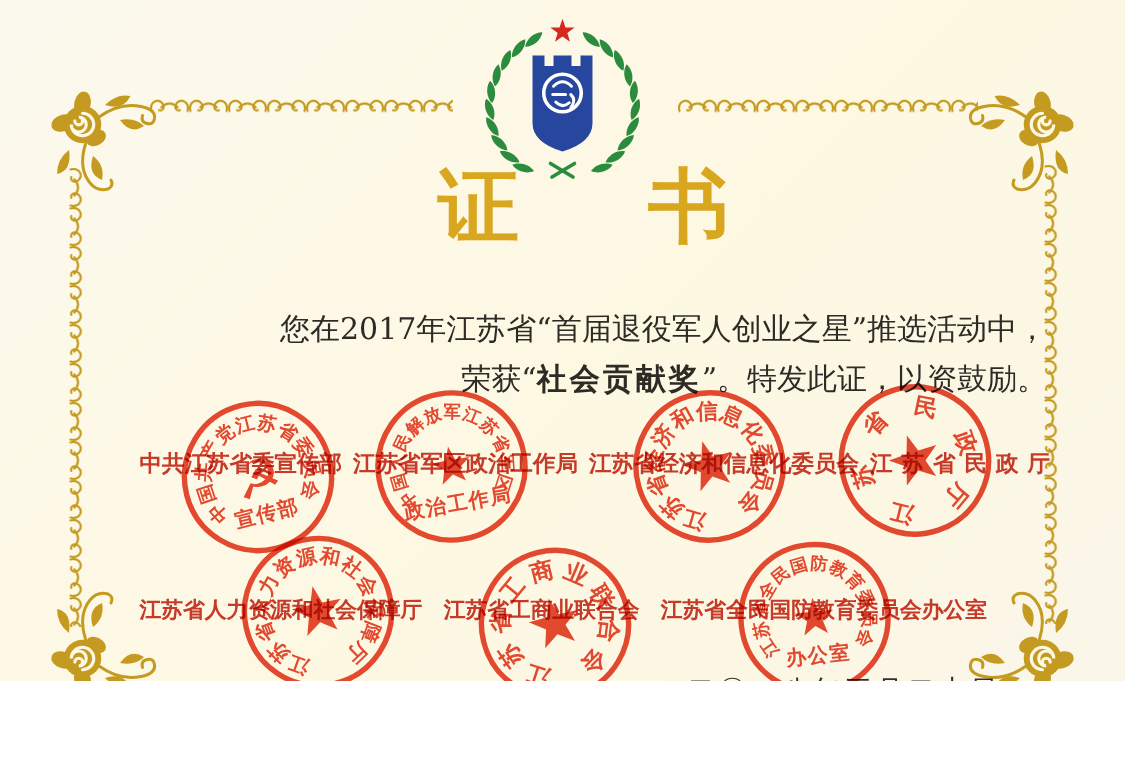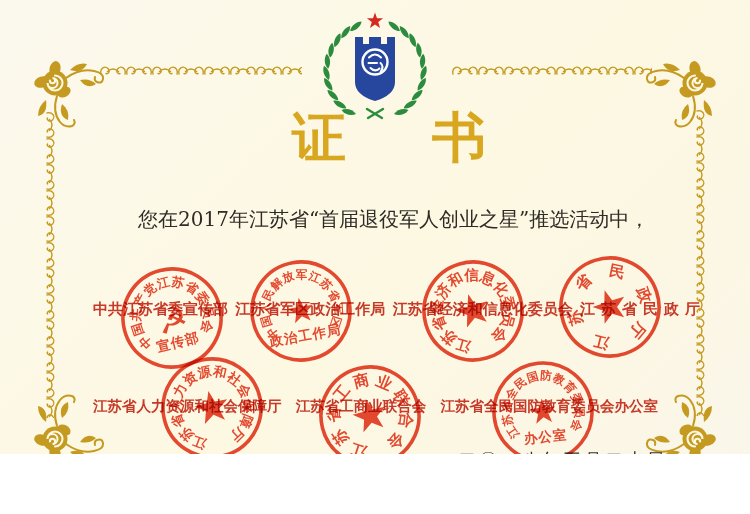--- a/index.html
+++ b/index.html
@@ -21,21 +21,21 @@
   .title{position:absolute;left:0;top:102px;width:750px;text-align:center;z-index:2;}
   .title span{
     display:inline-block;font-size:54px;font-weight:700;color:#d8a71f;
     letter-spacing:86px;margin-right:-86px;transform:translateX(14px);
   }
   
   .recipient{position:absolute;left:100px;top:166px;z-index:2;color:#2e2b26;}
   .recipient .nm{font-size:24px;font-weight:700;letter-spacing:3px;}
   .recipient .hn{font-size:21px;margin-left:8px;}
   
-  .bodytext{position:absolute;left:98px;top:203px;width:600px;z-index:2;color:#2e2b26;font-size:20px;line-height:33px;}
+  .bodytext{position:absolute;left:98px;top:203px;width:600px;z-index:2;color:#2e2b26;font-size:20px;line-height:33px;text-align:right;}
   .bodytext p{margin:0;white-space:nowrap;}
   .bodytext .l1{text-indent:2em;}
   .bodytext .award{font-weight:700;letter-spacing:2px;}
   
   .orgs{position:absolute;display:flex;justify-content:space-between;z-index:2;color:#c53a28;font-weight:700;}
   .orgs.row1{left:93px;top:300px;width:613px;font-size:15px;}
   .orgs.row2{left:93px;top:397px;width:565px;font-size:14.5px;}
   .orgs .spread{letter-spacing:6px;}
   
   .date{position:absolute;right:82px;top:448px;z-index:2;font-size:18px;letter-spacing:3px;color:#33302b;}
@@ -175,20 +175,21 @@
     </g>
   </svg>
 
   <div class="title">
     <span>证书</span>
   </div>
 
 
   <div class="bodytext">
     <p class="l1">您在2017年江苏省“首届退役军人创业之星”推选活动中，</p>
+    <p class="l2"><span>荣获“</span><span class="award">社会贡献奖</span><span>”。特发此证，以资鼓励。</span></p>
   </div>
 
   <div class="orgs row1">
     <span>中共江苏省委宣传部</span>
     <span>江苏省军区政治工作局</span>
     <span>江苏省经济和信息化委员会</span>
     <span class="spread">江苏省民政厅</span>
   </div>
   <div class="orgs row2">
     <span>江苏省人力资源和社会保障厅</span>

